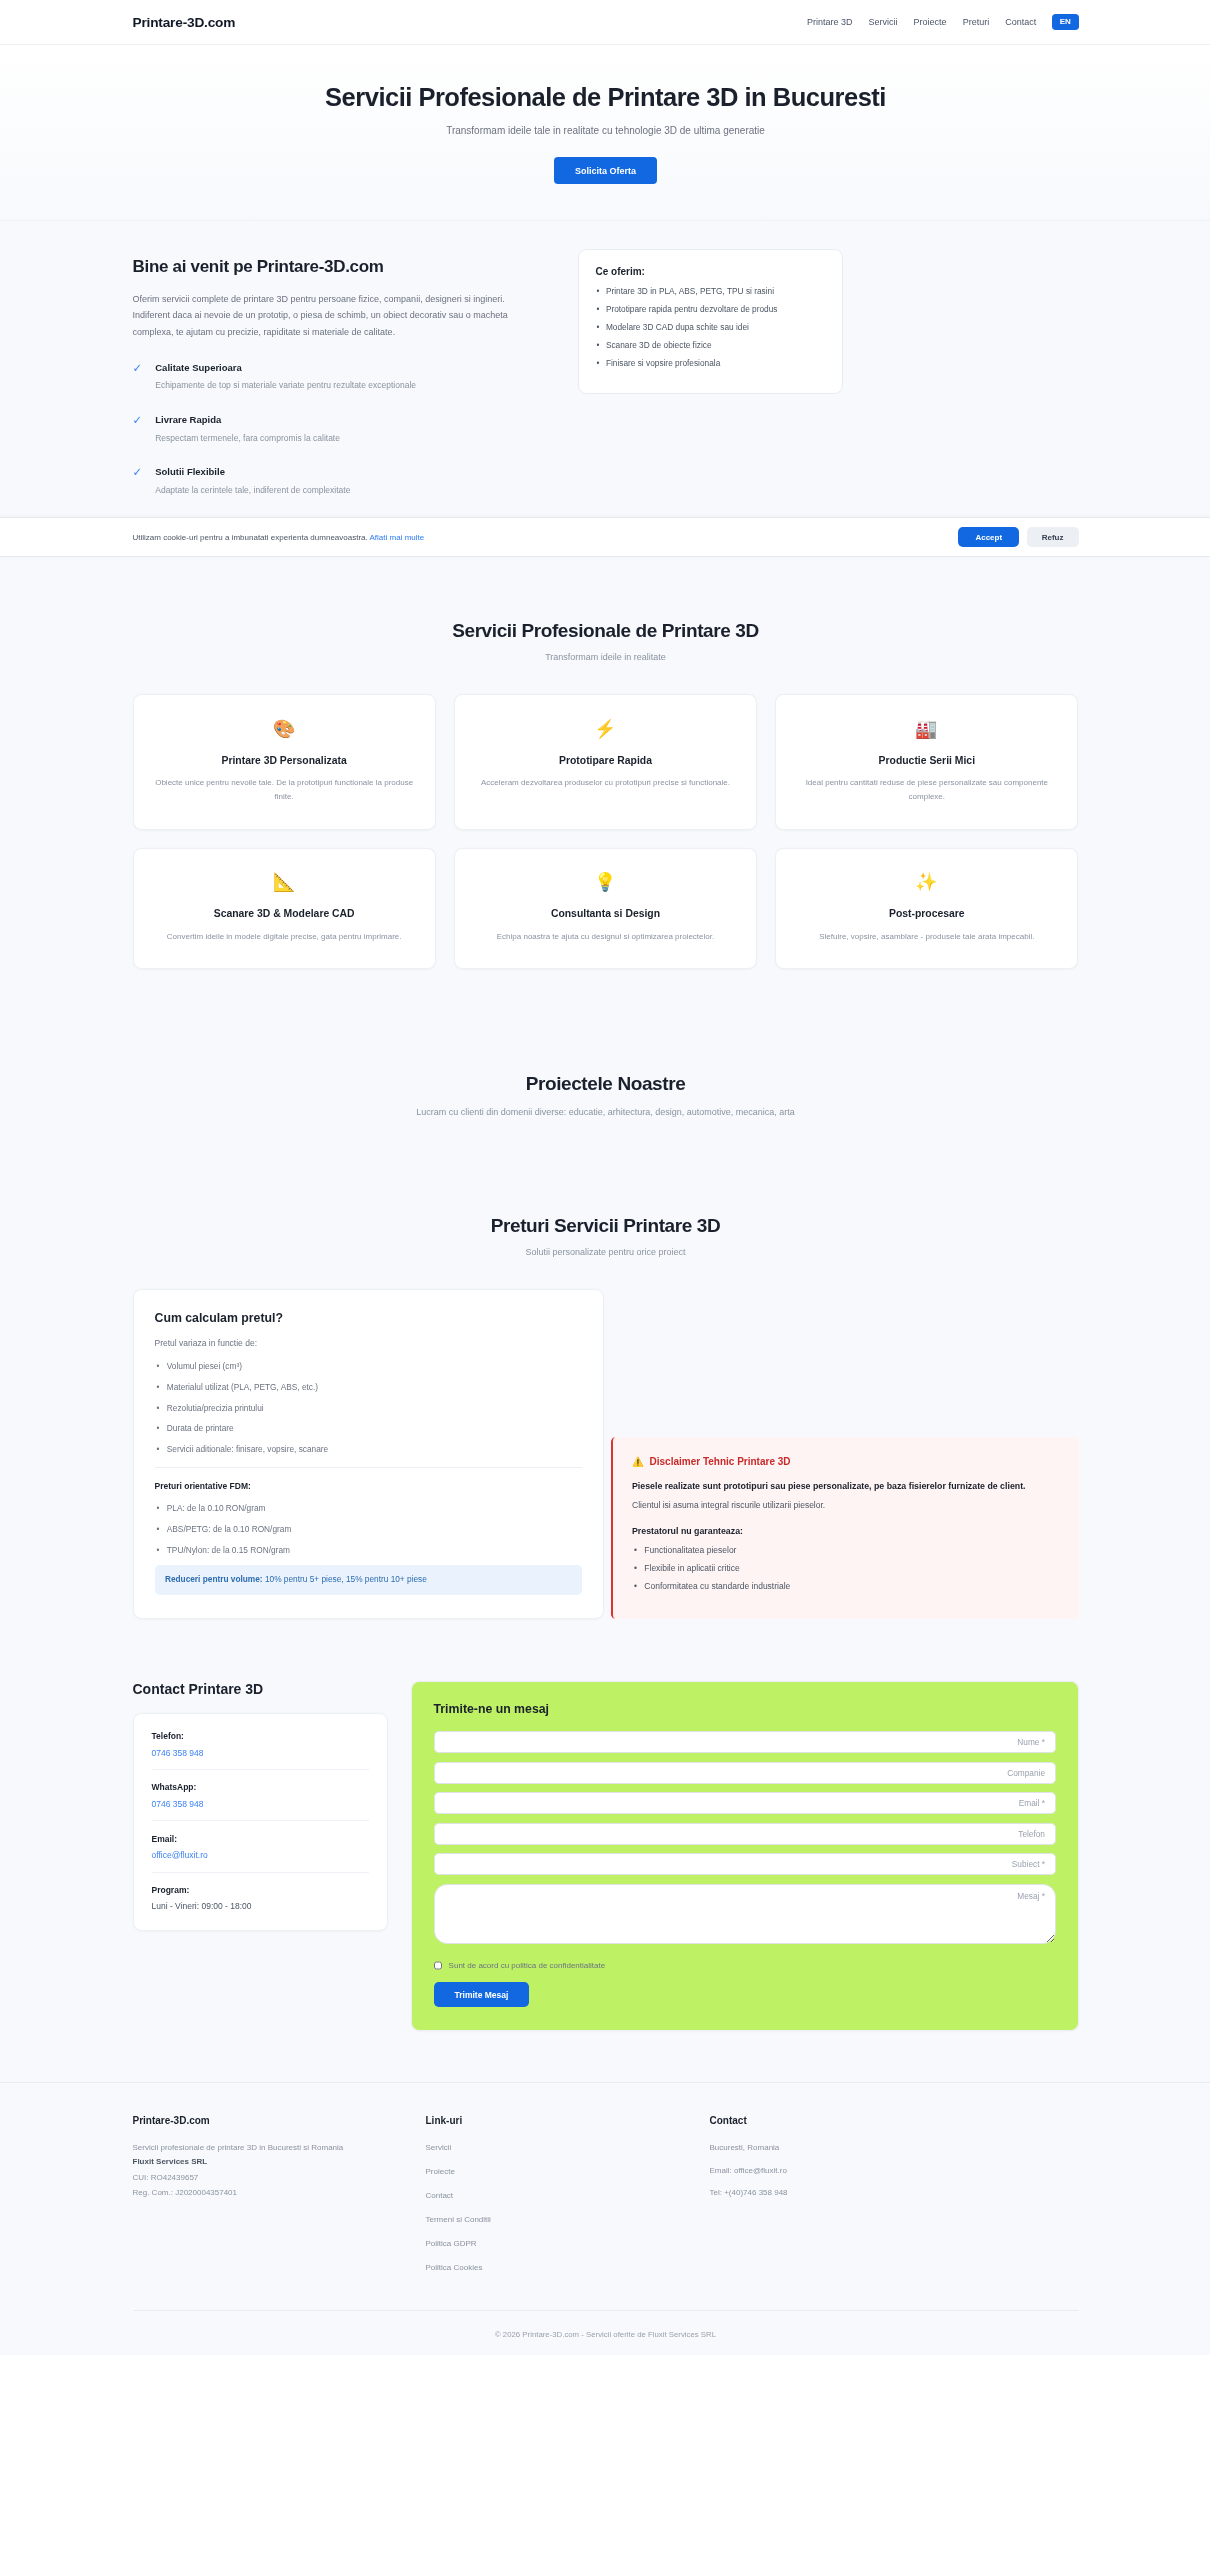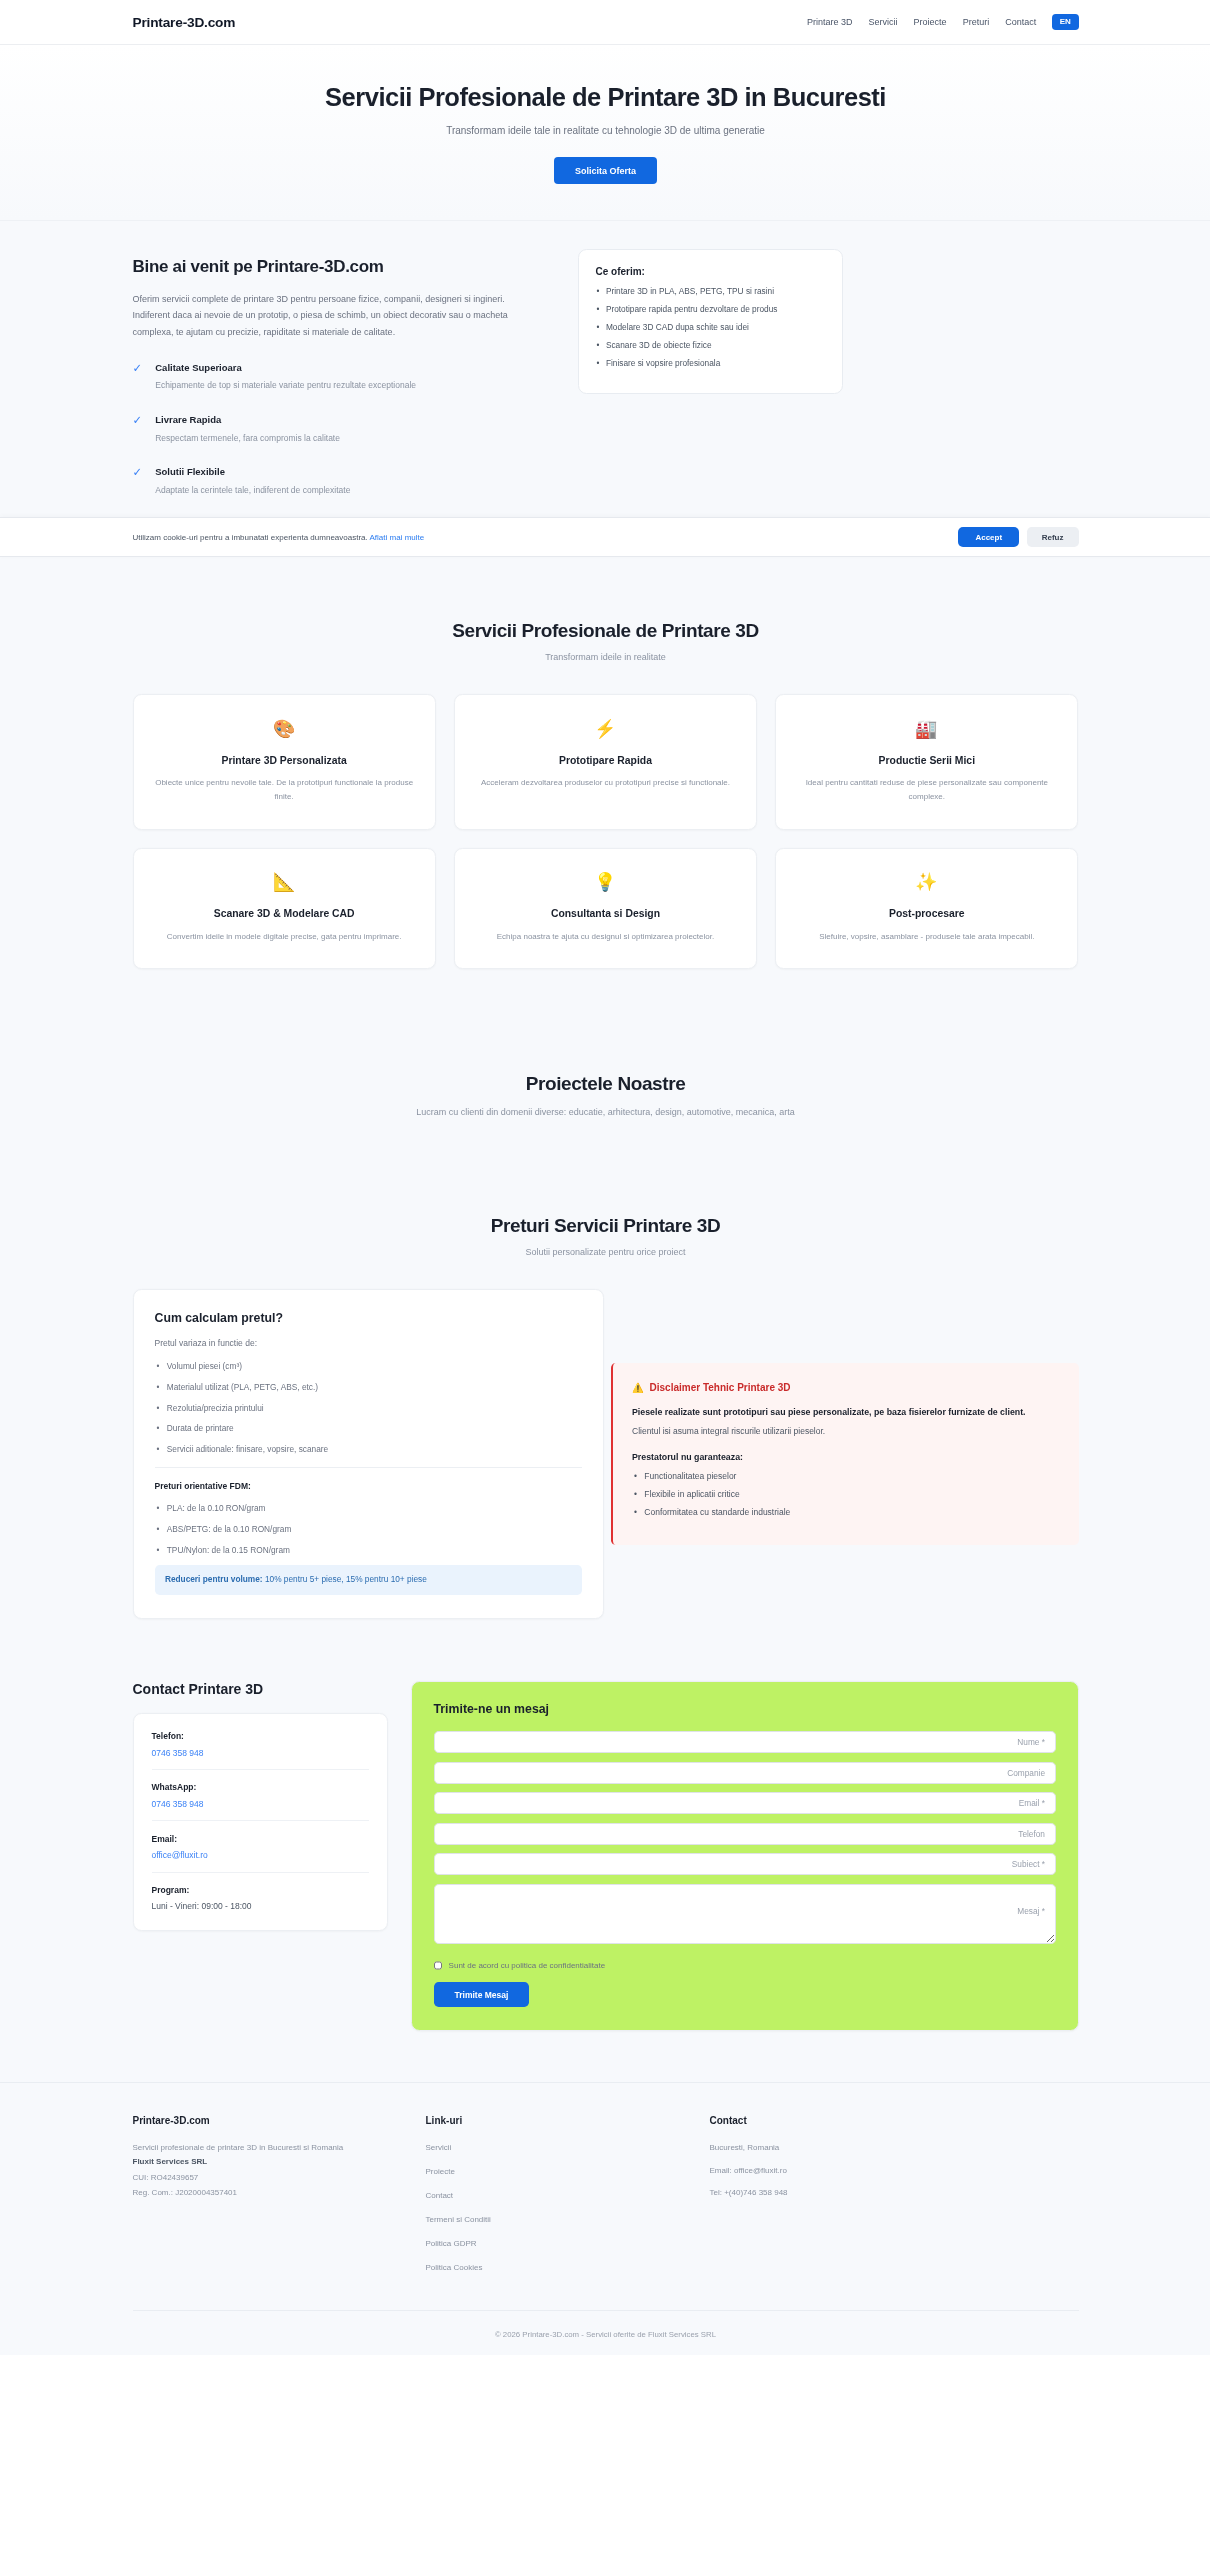--- a/index.html
+++ b/index.html
@@ -126,21 +126,21 @@
   
   .projects { background: #f7f9fc; padding: 44px 0 66px; text-align: center; }
   .projects h2 {
     font-size: 19px; font-weight: 700; color: #1a202c; margin-bottom: 11.4px;
     letter-spacing: -0.4px;
   }
   .projects p { font-size: 9px; color: #8b93a1; }
 
   
   .pricing { background: #f7f9fc; padding: 32px 0 53px; }
-  .price-grid { display: flex; gap: 7px; align-items: center; }
+  .price-grid { display: flex; gap: 7px; align-items: flex-end; }
   .price-card {
     flex: 1; background: #fff; border: 0.9px solid #eceff3; border-radius: 8.5px;
     padding: 21px 21px 23px;
     box-shadow: 0 0.9px 1.9px rgba(16,24,40,0.03);
   }
   .price-card h3 { font-size: 12.3px; font-weight: 700; color: #1a202c; margin-bottom: 13.2px; }
   .price-lead { font-size: 8.5px; color: #6b7280; margin-bottom: 11.4px; }
   .price-card ul { list-style: none; margin-bottom: 3.8px; }
   .price-card li {
     font-size: 8.3px; color: #6b7280; line-height: 1.5; margin-bottom: 8.5px;
@@ -194,21 +194,21 @@
     padding: 20px 22px 23px;
     box-shadow: 0 0.9px 1.9px rgba(16,24,40,0.03);
   }
   .form-card h3 { font-size: 12.3px; font-weight: 700; color: #1a202c; margin-bottom: 15px; }
   .fld {
     width: 100%; height: 22px; border: 0.9px solid #dfe3e8; border-radius: 4.7px;
     padding: 0 9.5px; font-size: 8.3px; color: #111827; margin-bottom: 8.5px;
     font-family: "Liberation Sans", sans-serif; background: #fff; text-align: right;
   }
   .fld::placeholder { color: #9aa1ad; }
-  textarea.fld { height: 60px; padding-top: 21px; resize: vertical; }
+  textarea.fld { height: 60px; padding-top: 6px; resize: vertical; border-radius: 13px; }
   .consent { display: flex; align-items: center; gap: 6.6px; margin: 5.7px 0 12.3px; }
   .consent input { width: 8.5px; height: 8.5px; margin: 0; }
   .consent label { font-size: 8px; color: #6b7280; }
   .btn-send {
     background: #1168e0; color: #fff; font-size: 8.5px; font-weight: 700;
     padding: 7.6px 21px; border-radius: 4.7px; border: none;
   }
 
   
   .footer { background: #f7f9fc; border-top: 0.9px solid #e9edf2; padding: 32px 0 0; }

